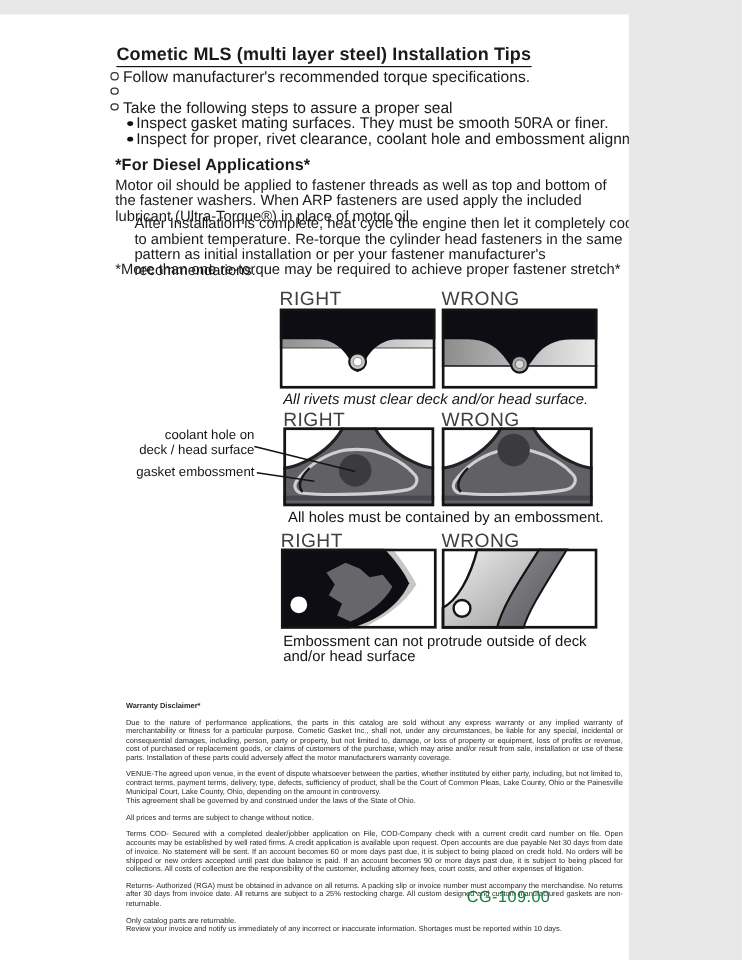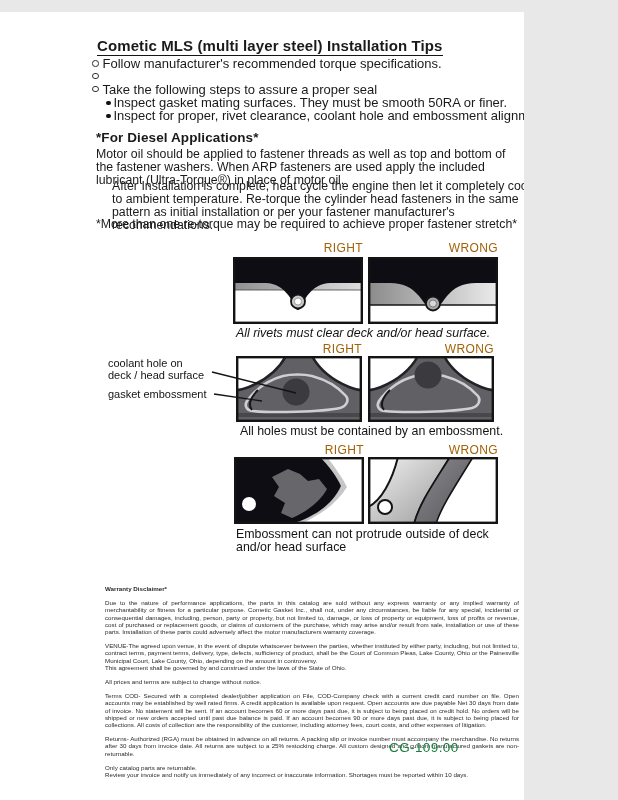--- a/index.html
+++ b/index.html
@@ -16,24 +16,24 @@
   }
   #bullets{left:92px;top:46px;font-size:13px;line-height:12.9px;width:450px;}
   .b-row{white-space:nowrap;}
   .bullet-o{display:inline-block;width:4.5px;height:4.5px;border:1px solid #333;
     border-radius:50%;margin-right:4px;vertical-align:1.5px;}
   .sub{padding-left:14px;}
   .bullet-f{display:inline-block;width:4.5px;height:4.5px;background:#111;
     border-radius:50%;margin-right:3px;vertical-align:1.5px;}
   .h2{font-size:13.5px;font-weight:bold;letter-spacing:.1px;}
   .para{font-size:12.3px;line-height:13.1px;width:428px;}
-  .rw-label{font-size:12px;letter-spacing:.4px;text-align:right;color:#a16207;}
+  .rw-label{font-size:16px;letter-spacing:.4px;text-align:left;color:#404040;}
   .panel{display:block;}
   .cap{font-size:12.4px;line-height:13px;color:#141414;}
-  .dlabel{font-size:11px;line-height:11.8px;color:#141414;}
+  .dlabel{font-size:11px;line-height:11.8px;text-align:right;color:#141414;}
   #warranty{left:105px;top:573px;width:414px;font-size:6.2px;line-height:7.2px;
     color:#2a2a2a;text-align:justify;}
   #warranty .wh{font-weight:bold;margin:0 0 7px 0;}
   #warranty p{margin:0 0 7px 0;}
   #warranty p.tight{margin:0;}
   #docnum{left:389px;top:728px;font-size:13.5px;letter-spacing:.4px;color:#15803d;}
 </style>
 </head>
 <body>
 

